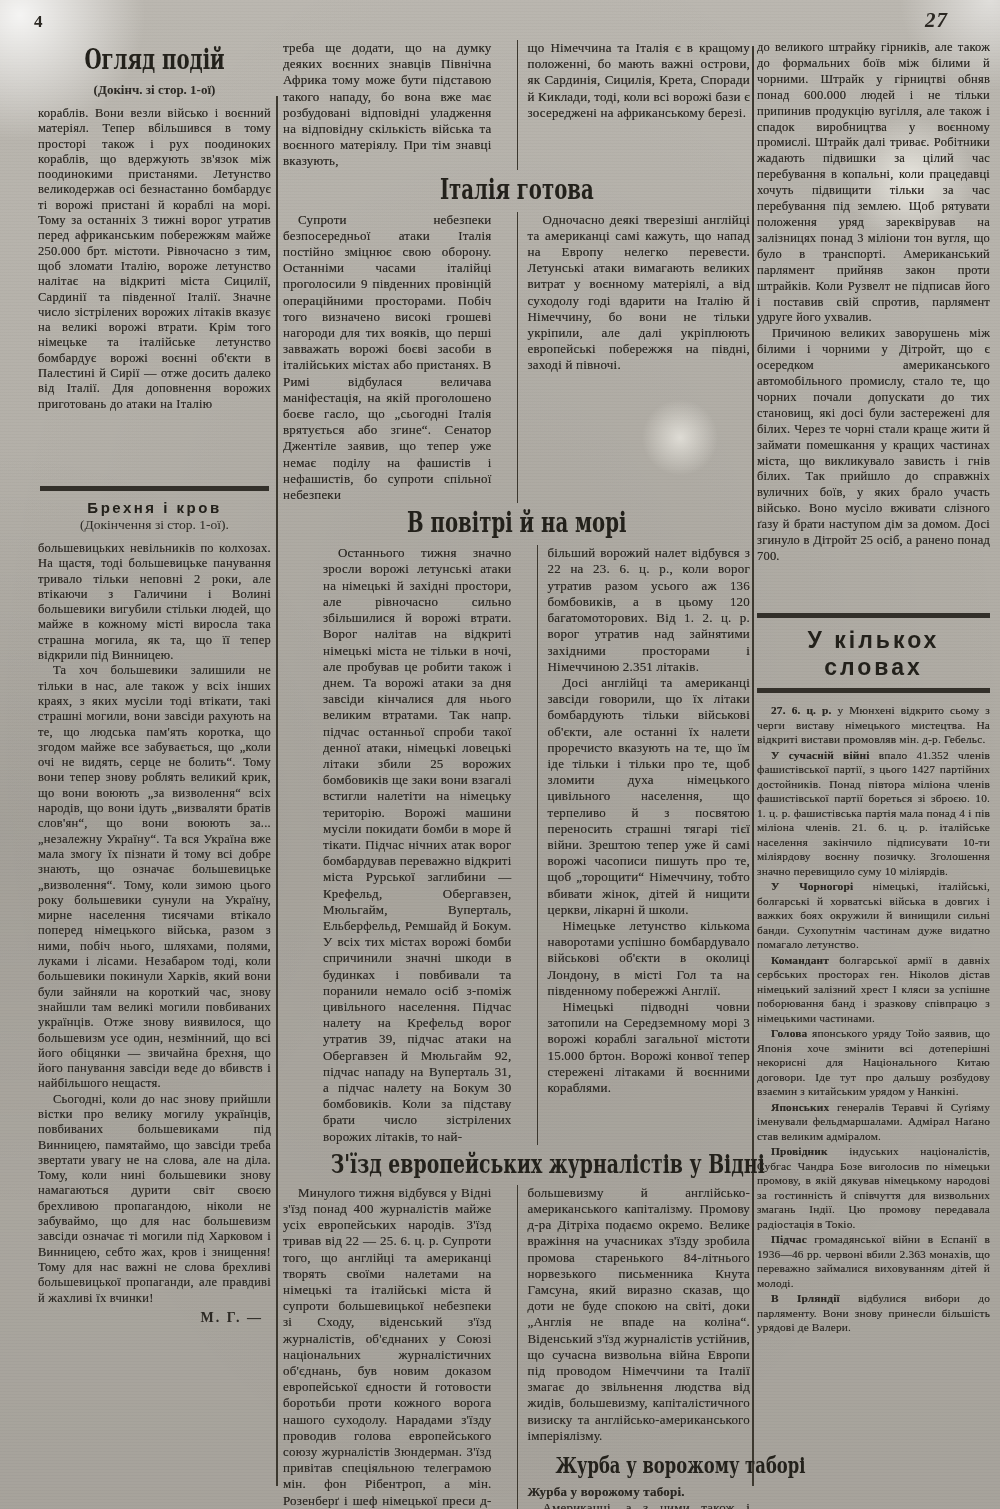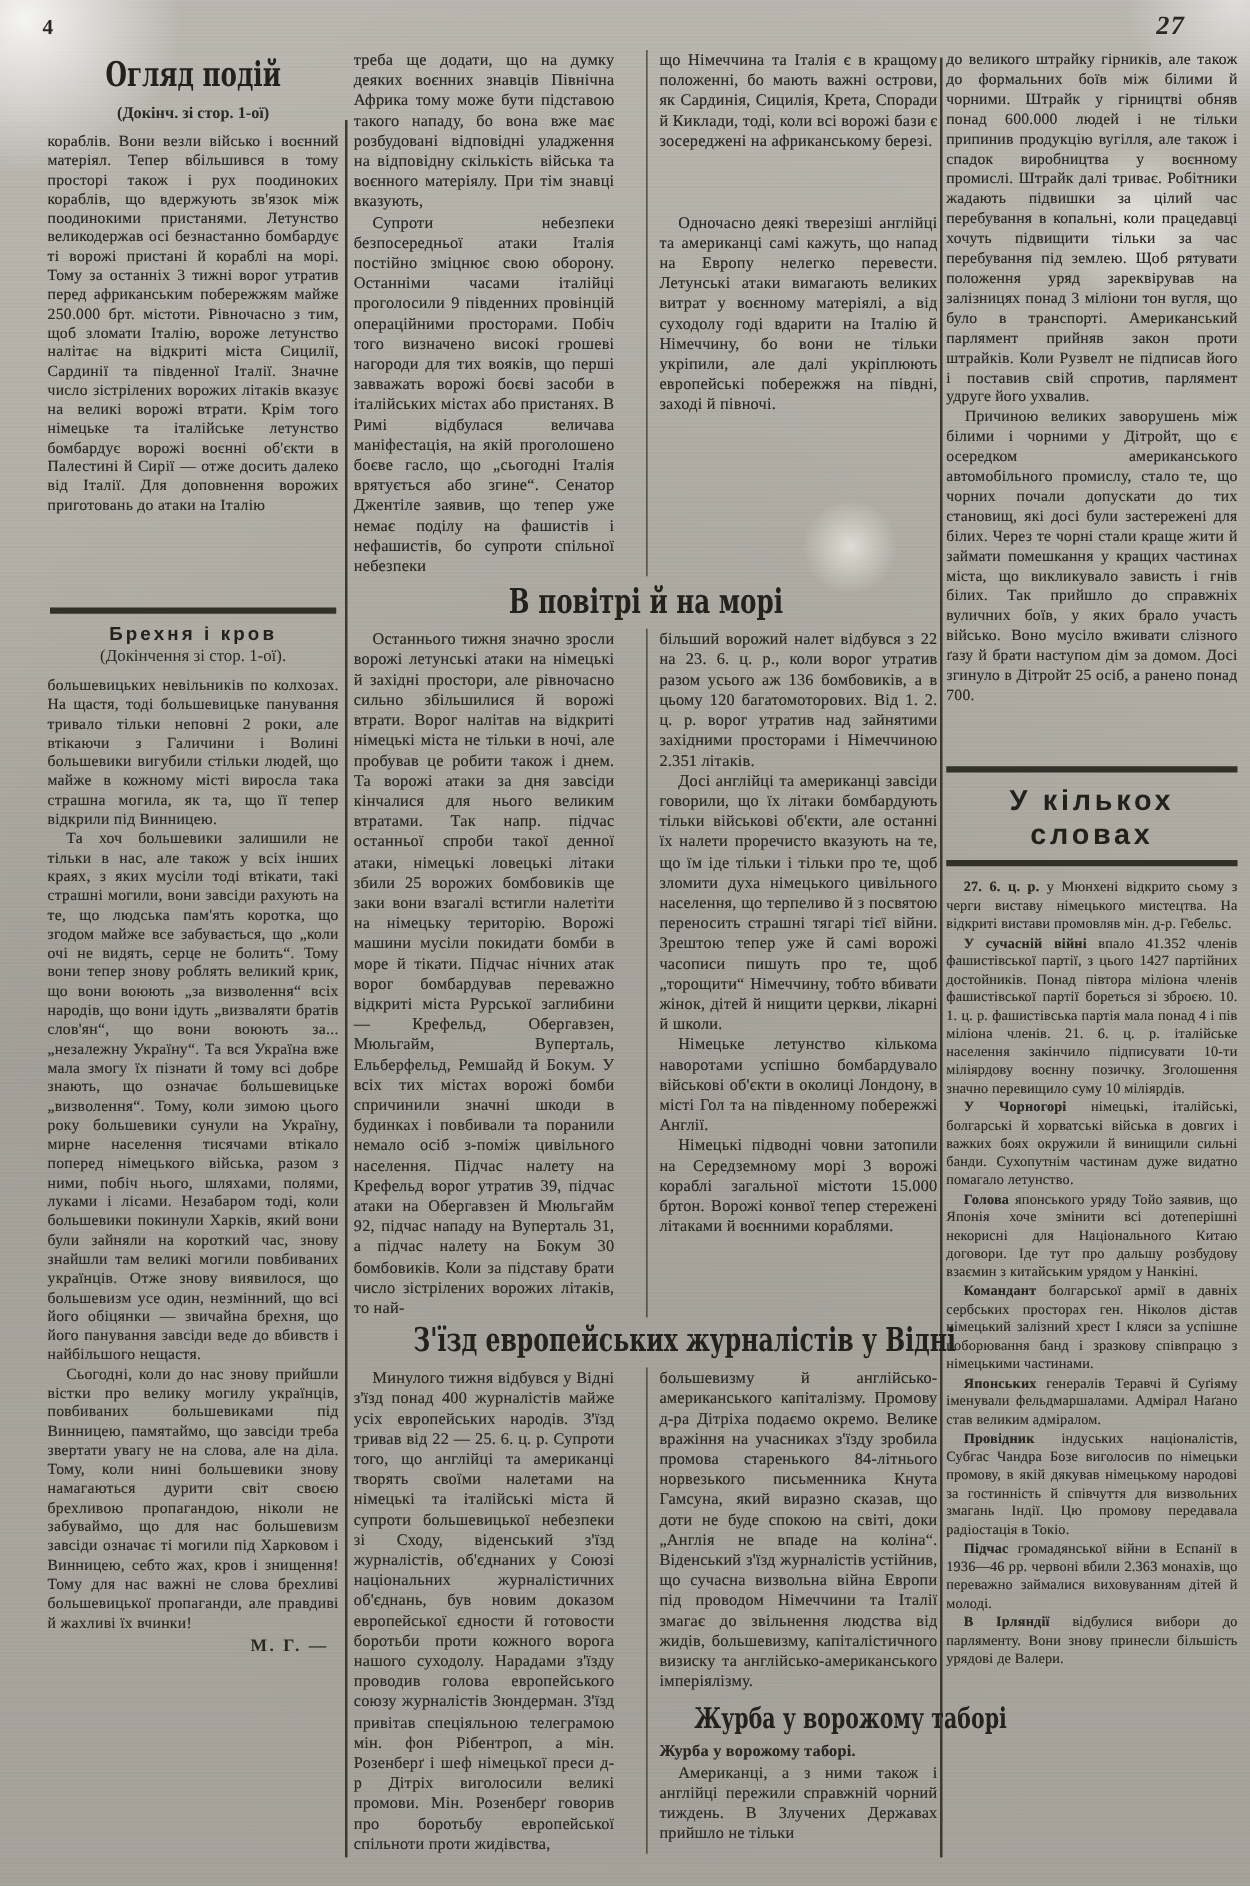--- a/index.html
+++ b/index.html
@@ -54,21 +54,21 @@
   .hrule.c4a { margin:13px 0 9px; }
   .hrule.c4b { margin:7px 0 10px; }
 
   .row { display:flex; }
   .row .sub { width:50%; box-sizing:border-box; padding-right:25px; }
   .row .sub + .sub { border-left:1.6px solid #3c382f; padding-right:0; padding-left:10px; }
 
   .headline-block { margin:7px 0 6px; }
   .sig { text-align:right; font-weight:bold; font-size:14px; letter-spacing:2px; padding-right:8px; margin-top:4px; }
   .lead-bold { font-weight:bold; }
-  .mh128 { min-height:128px; } .mh262 { min-height:262px; } .mh516 { min-height:514px; }
+  .mh128 { min-height:128px; } .mh262 { min-height:262px; } .mh516 { min-height:514px;margin-left:40px; }
   .a1body { min-height:370px; }
   .c4top { min-height:560px; }
 </style>
 </head>
 <body>
 
 <div class="page">
 
   <div class="pgnum left">4</div>
   <div class="pgnum right">27</div>
@@ -95,20 +95,23 @@
 
     <div class="row mh128">
       <div class="sub">
         <p class="body2">треба ще додати, що на думку деяких воєнних знавців Північна Африка тому може бути підставою такого нападу, бо вона вже має розбудовані відповідні уладження на відповідну скількість війська та воєнного матеріялу. При тім знавці вказують,</p>
       </div>
       <div class="sub">
         <p class="body2">що Німеччина та Італія є в кращому положенні, бо мають важні острови, як Сардинія, Сицилія, Крета, Споради й Киклади, тоді, коли всі ворожі бази є зосереджені на африканському березі.</p>
       </div>
     </div>
 
+    <div class="display t24 headline-block">
+      <span class="cond">Італія готова</span>
+    </div>
     <div class="row mh262">
       <div class="sub">
         <p class="body2 indent">Супроти небезпеки безпосередньої атаки Італія постійно зміцнює свою оборону. Останніми часами італійці проголосили 9 південних провінцій операційними просторами. Побіч того визначено високі грошеві нагороди для тих вояків, що перші завважать ворожі боєві засоби в італійських містах або пристанях. В Римі відбулася величава маніфестація, на якій проголошено боєве гасло, що „сьогодні Італія врятується або згине“. Сенатор Джентіле заявив, що тепер уже немає поділу на фашистів і нефашистів, бо супроти спільної небезпеки</p>
       </div>
       <div class="sub">
         <p class="body2 indent">Одночасно деякі тверезіші англійці та американці самі кажуть, що напад на Европу нелегко перевести. Летунські атаки вимагають великих витрат у воєнному матеріялі, а від суходолу годі вдарити на Італію й Німеччину, бо вони не тільки укріпили, але далі укріплюють европейські побережжя на півдні, заході й півночі.</p>
       </div>
     </div>
 
     <div class="display t24 headline-block">
@@ -149,21 +152,21 @@
       <p class="body4">до великого штрайку гірників, але також до формальних боїв між білими й чорними. Штрайк у гірництві обняв понад 600.000 людей і не тільки припинив продукцію вугілля, але також і спадок виробництва у воєнному промислі. Штрайк далі триває. Робітники жадають підвишки за цілий час перебування в копальні, коли працедавці хочуть підвищити тільки за час перебування під землею. Щоб рятувати положення уряд зареквірував на залізницях понад 3 міліони тон вугля, що було в транспорті. Американський парлямент прийняв закон проти штрайків. Коли Рузвелт не підписав його і поставив свій спротив, парлямент удруге його ухвалив.</p>
       <p class="body4 indent">Причиною великих заворушень між білими і чорними у Дітройт, що є осередком американського автомобільного промислу, стало те, що чорних почали допускати до тих становищ, які досі були застережені для білих. Через те чорні стали краще жити й займати помешкання у кращих частинах міста, що викликувало зависть і гнів білих. Так прийшло до справжніх вуличних боїв, у яких брало участь військо. Воно мусіло вживати слізного ґазу й брати наступом дім за домом. Досі згинуло в Дітройт 25 осіб, а ранено понад 700.</p>
     </div>
     <div class="hrule c4a"></div>
     <div class="sans-title big">У кількох словах</div>
     <div class="hrule c4b"></div>
 
     <p class="brief"><b>27. 6. ц. р.</b> <span>у Мюнхені відкрито сьому з черги виставу німецького мистецтва. На відкриті вистави промовляв мін. д-р. Гебельс.</span></p>
     <p class="brief"><b>У сучасній війні</b> <span>впало 41.352 членів фашистівської партії, з цього 1427 партійних достойників. Понад півтора міліона членів фашистівської партії бореться зі зброєю. 10. 1. ц. р. фашистівська партія мала понад 4 і пів міліона членів. 21. 6. ц. р. італійське населення закінчило підписувати 10-ти міліярдову воєнну позичку. Зголошення значно перевищило суму 10 міліярдів.</span></p>
     <p class="brief"><b>У Чорногорі</b> <span>німецькі, італійські, болгарські й хорватські війська в довгих і важких боях окружили й винищили сильні банди. Сухопутнім частинам дуже видатно помагало летунство.</span></p>
+    <p class="brief"><b>Командант</b> <span>болгарської армії в давніх сербських просторах ген. Ніколов дістав німецький залізний хрест І кляси за успішне поборювання банд і зразкову співпрацю з німецькими частинами.</span></p>
     <p class="brief"><b>Голова</b> <span>японського уряду Тойо заявив, що Японія хоче змінити всі дотеперішні некорисні для Національного Китаю договори. Іде тут про дальшу розбудову взаємин з китайським урядом у Нанкіні.</span></p>
-    <p class="brief"><b>Командант</b> <span>болгарської армії в давніх сербських просторах ген. Ніколов дістав німецький залізний хрест І кляси за успішне поборювання банд і зразкову співпрацю з німецькими частинами.</span></p>
     <p class="brief"><b>Японських</b> <span>генералів Теравчі й Суґіяму іменували фельдмаршалами. Адмірал Наґано став великим адміралом.</span></p>
     <p class="brief"><b>Провідник</b> <span>індуських націоналістів, Субгас Чандра Бозе виголосив по німецьки промову, в якій дякував німецькому народові за гостинність й співчуття для визвольних змагань Індії. Цю промову передавала радіостація в Токіо.</span></p>
     <p class="brief"><b>Підчас</b> <span>громадянської війни в Еспанії в 1936—46 рр. червоні вбили 2.363 монахів, що переважно займалися виховуванням дітей й молоді.</span></p>
     <p class="brief"><b>В Ірляндії</b> <span>відбулися вибори до парляменту. Вони знову принесли більшість урядові де Валери.</span></p>
   </div>
 
 </div>
 
 </body></html>

